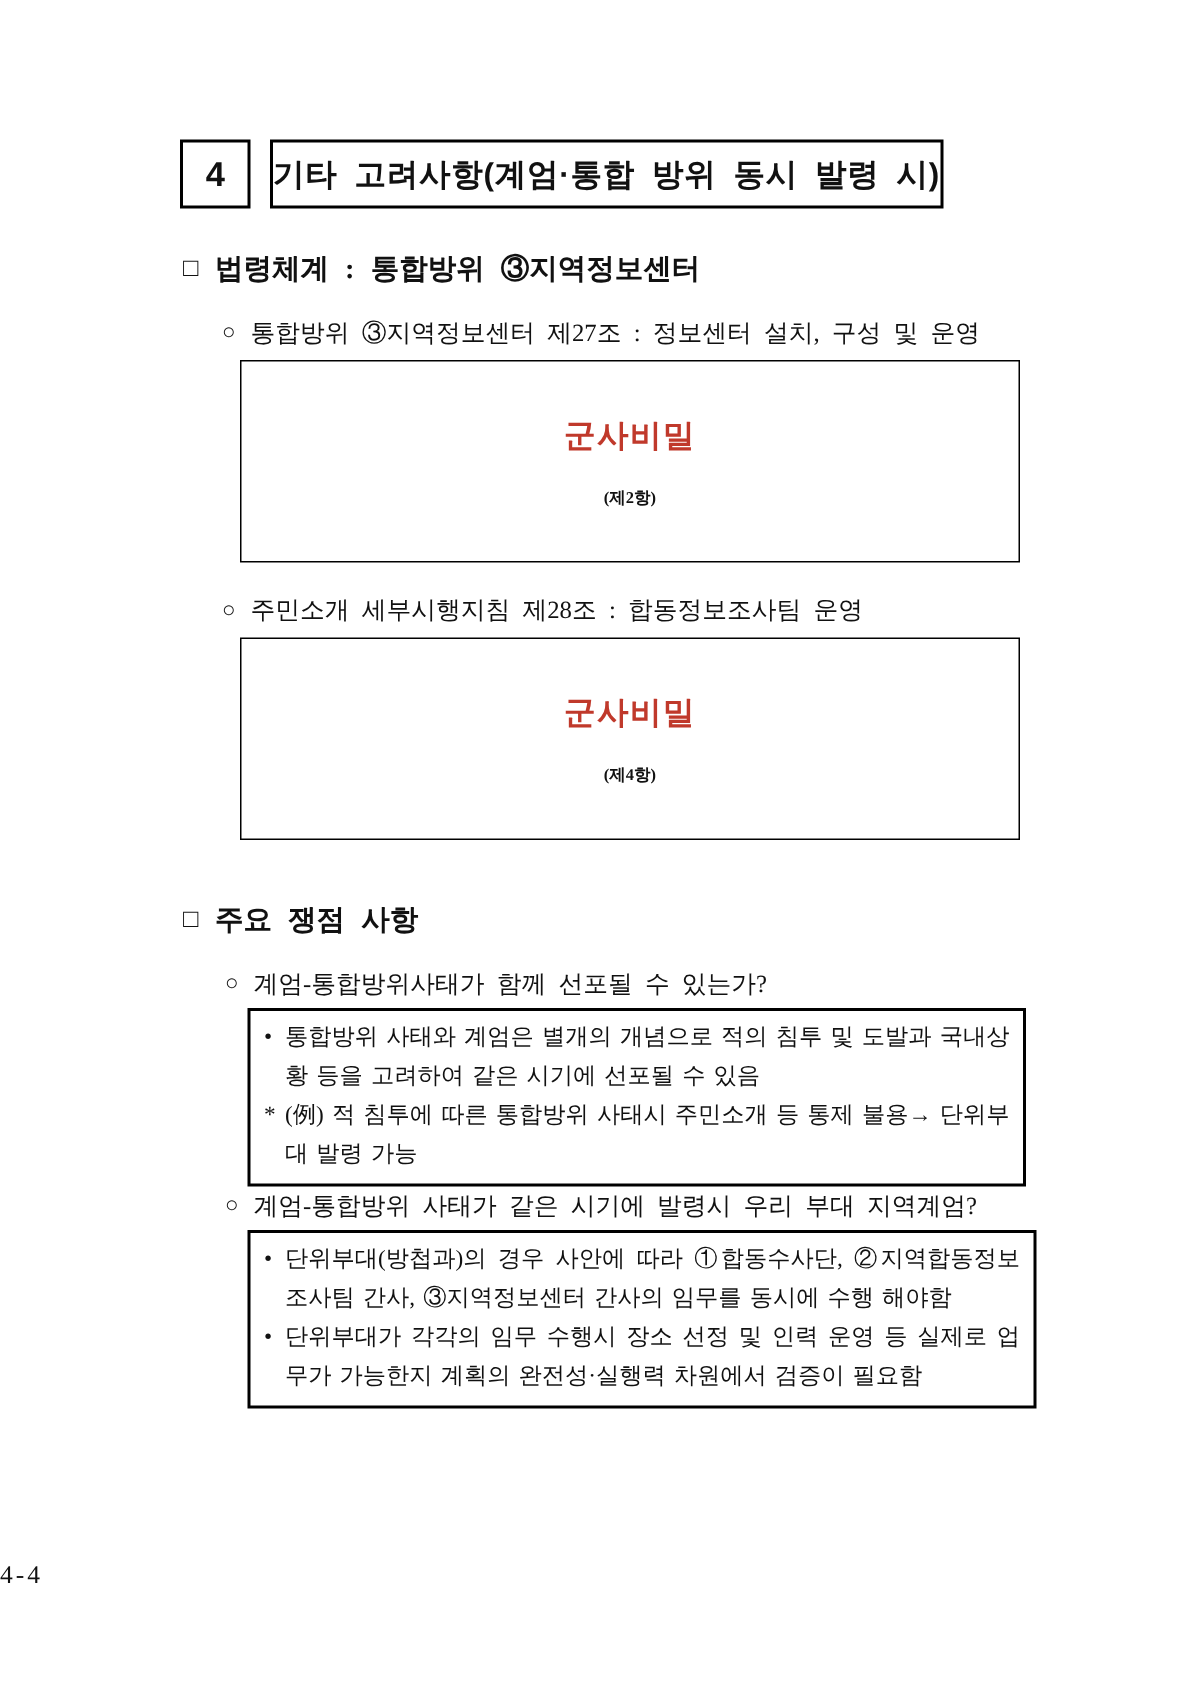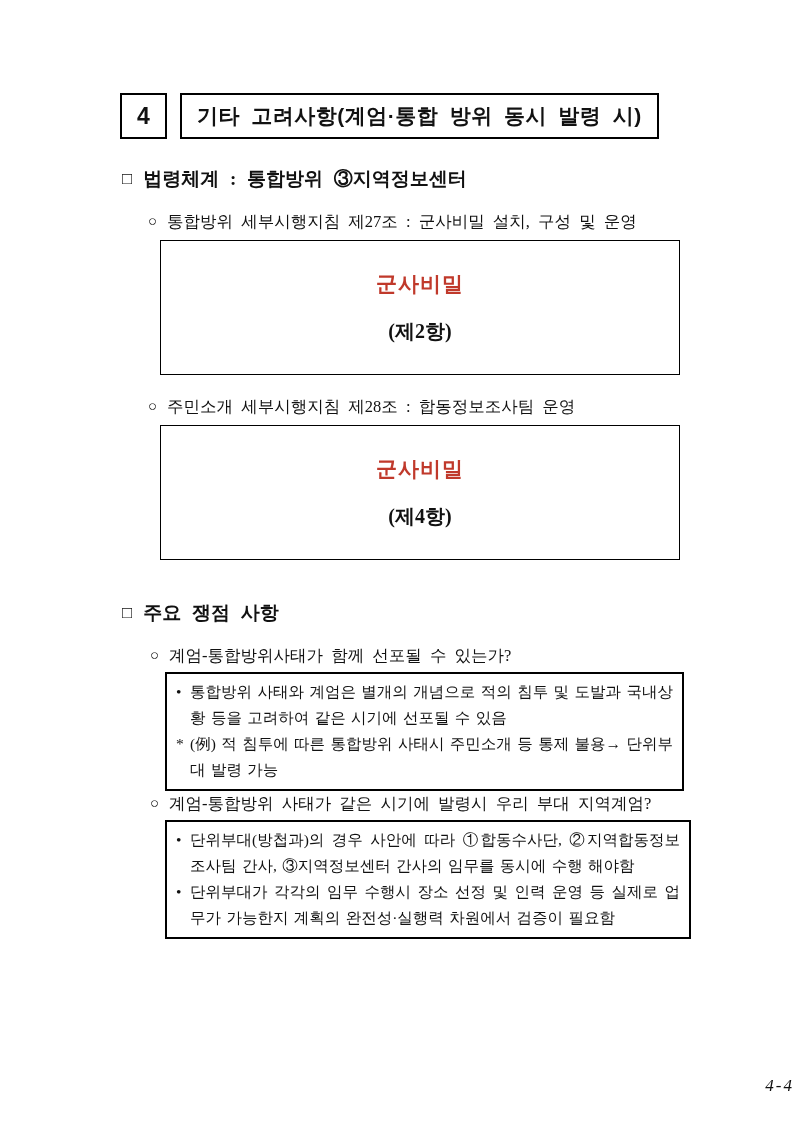--- a/index.html
+++ b/index.html
@@ -27,21 +27,21 @@
     width: 43px;
     display: flex; align-items: center; justify-content: center;
     font-family: "Liberation Sans", "DejaVu Sans", sans-serif;
     font-weight: bold;
     font-size: 23px;
   }
   .title-box {
     border: 2.5px solid #000;
     height: 42px;
     display: flex; align-items: center;
-    padding: 0 15px;
+    padding: 0 0;
     font-family: "Liberation Sans", "DejaVu Sans", sans-serif;
     font-weight: bold;
     font-size: 21px;
     letter-spacing: 0.5px;
     word-spacing: 5px;
     white-space: nowrap;
   }
 
   
   .sec-heading {
@@ -83,21 +83,21 @@
     align-items: center;
     justify-content: center;
   }
   .secret-label {
     font-weight: bold;
     font-size: 21px;
     letter-spacing: 1px;
   }
   .secret-clause {
     font-weight: bold;
-    font-size: 20px;
+    font-size: 11px;
     margin-top: 20px;
   }
 
   
   .note-box {
     position: absolute;
     left: 165px;
     width: 519px;
     border: 2px solid #000;
     box-sizing: border-box;
@@ -115,26 +115,25 @@
   }
   .note-item .tx {
     flex: 1;
     text-align: justify;
     word-spacing: 1.5px;
   }
 
   
   .footer {
     position: absolute;
-    top: 1076px;
+    top: 1040px;
     left: 0; right: 0;
-    text-align: right;
+    text-align: left;
     font-size: 17px;
     letter-spacing: 2px;
-    font-style: italic;
   }
 </style>
 </head>
 <body>
 
 <div class="page">
 
   <div class="header-row">
     <div class="num-box">
       <span>4</span>
@@ -144,21 +143,21 @@
     </div>
   </div>
 
   <div class="sec-heading" style="top:166px;">
     <span class="sq">□</span>
     <span>법령체계 : 통합방위 ③지역정보센터</span>
   </div>
 
   <div class="obullet" style="top:211px;">
     <span class="circ">○</span>
-    <span>통합방위 세부시행지침 제27조 : 군사비밀 설치, 구성 및 운영</span>
+    <span>통합방위 ③지역정보센터 제27조 : 정보센터 설치, 구성 및 운영</span>
   </div>
 
   <div class="secret-box" style="top:240px;">
     <div class="secret-label" style="color: rgb(192, 57, 43);">군사비밀</div>
     <div class="secret-clause">(제2항)</div>
   </div>
 
   <div class="obullet" style="top:396px;">
     <span class="circ">○</span>
     <span>주민소개 세부시행지침 제28조 : 합동정보조사팀 운영</span>

